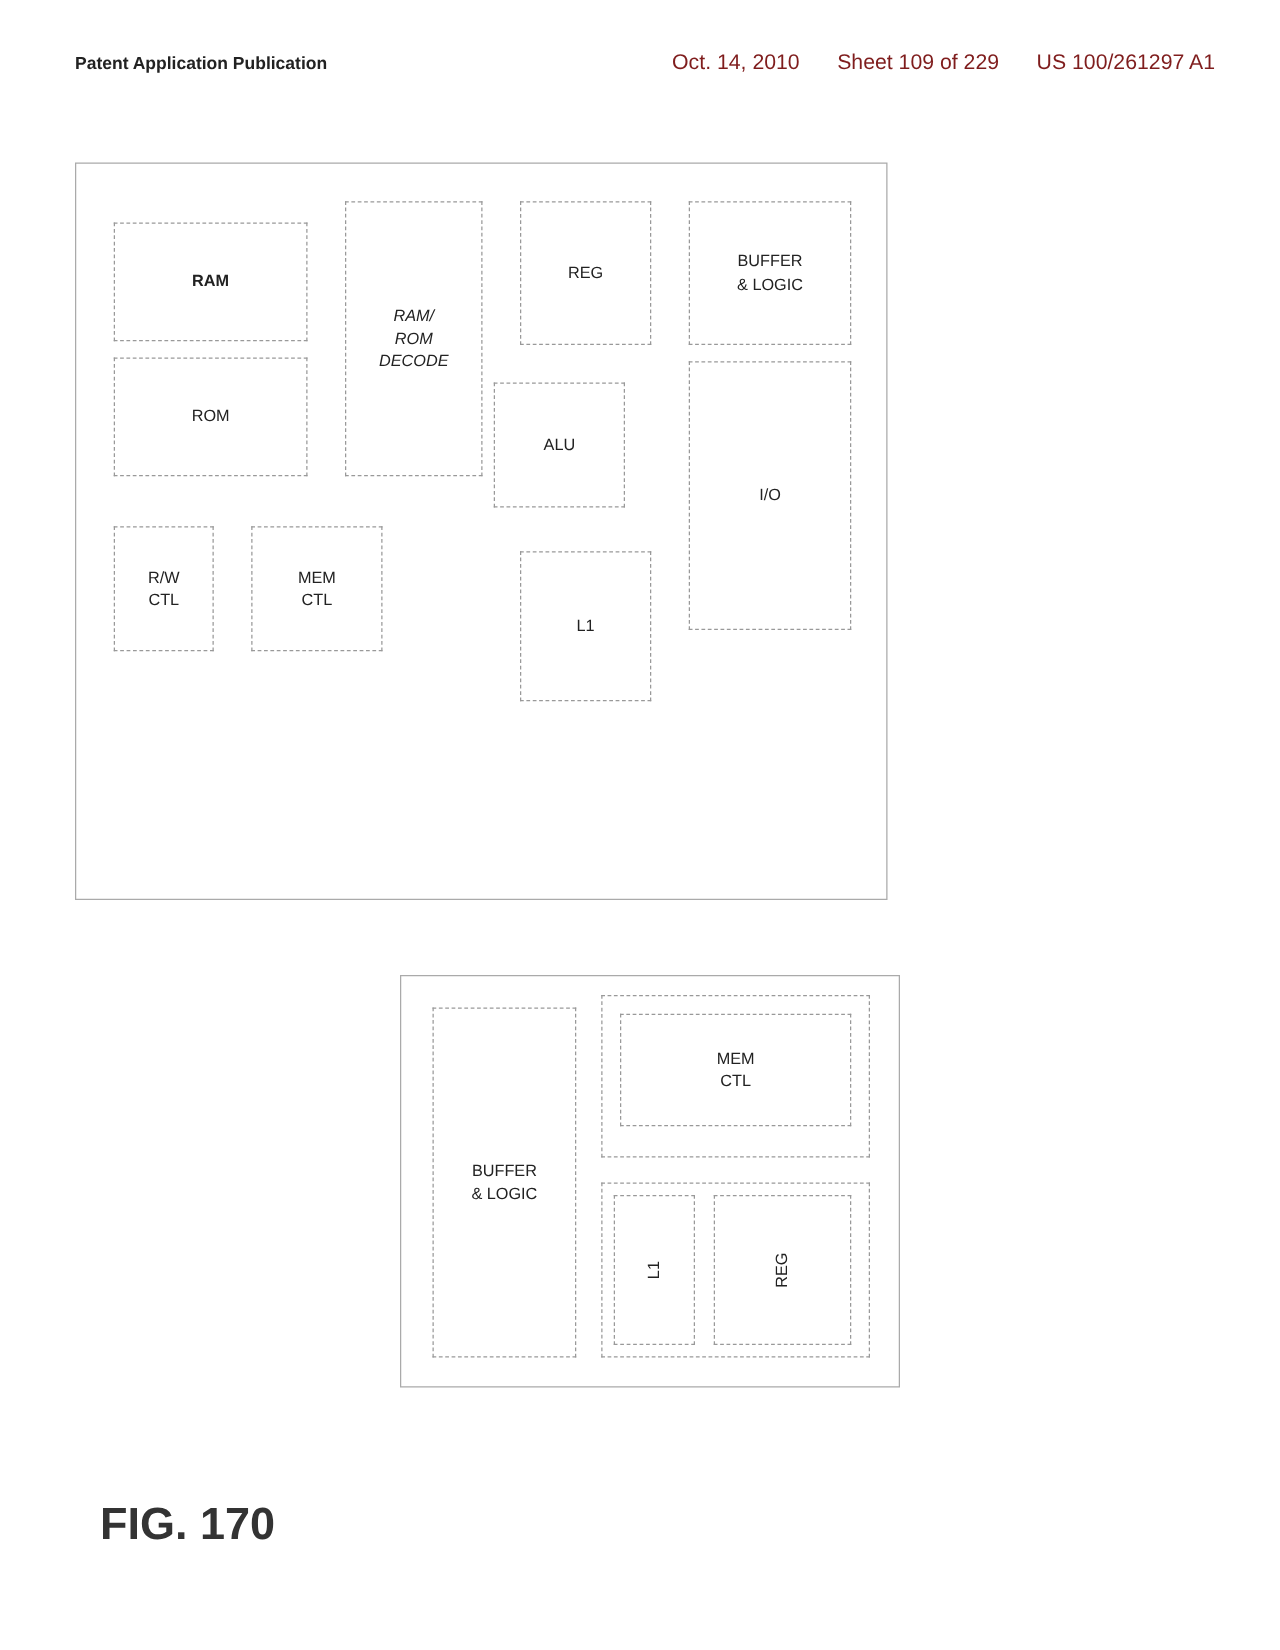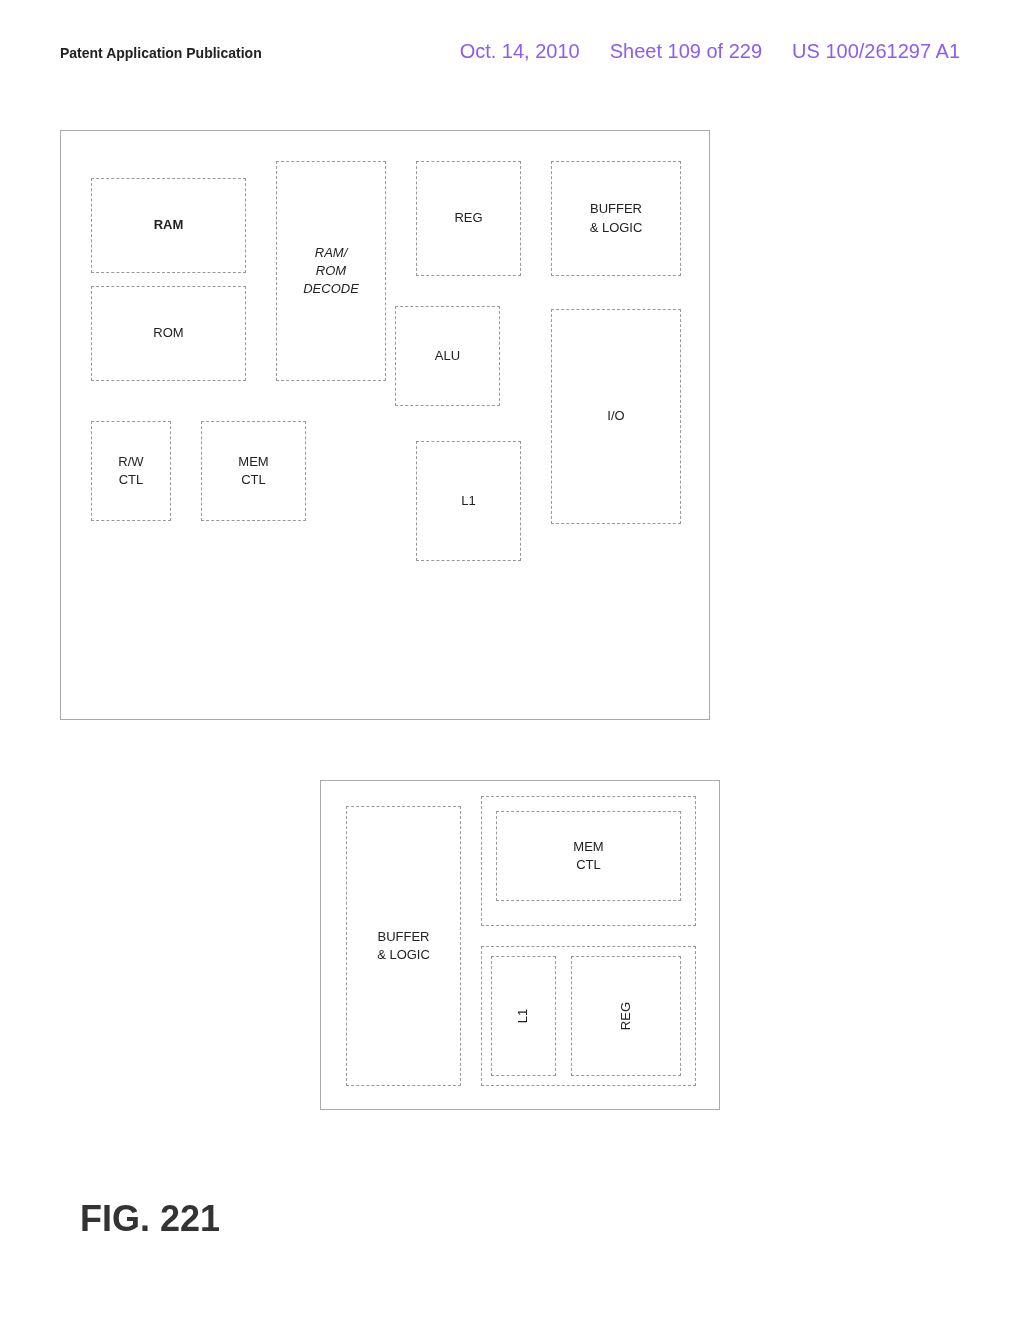--- a/index.html
+++ b/index.html
@@ -10,34 +10,34 @@
       font-family: Arial, Helvetica, sans-serif;
       position: relative;
       overflow: hidden;
     }
 
     
     .header {
       position: absolute;
       top: 40px;
       left: 60px;
-      right: 64px;
+      right: 52px;
       display: flex;
       justify-content: space-between;
       align-items: baseline;
       text-align: right;
     }
     .header-left {
       font-size: 14px;
       font-weight: bold;
       color: #222;
     }
     .header-right {
-      font-size: 20px;
-      color: #8b5cf6;
+      font-size: 17px;
+      color: #7f1d1d;
       display: flex;
       gap: 30px;
     }
 
     
     .diagram-outer {
       position: absolute;
       border: 1.5px solid #aaa;
       background: #fff;
     }
@@ -95,21 +95,21 @@
   <div class="block" style="left: 355px; top: 30px; width: 105px; height: 115px;">REG</div>
 
   <div class="block" style="left: 490px; top: 30px; width: 130px; height: 115px;">BUFFER<br>&amp; LOGIC</div>
 
   <div class="block" style="left: 30px; top: 290px; width: 80px; height: 100px;">R/W<br>CTL</div>
 
   <div class="block" style="left: 140px; top: 290px; width: 105px; height: 100px;">MEM<br>CTL</div>
 
   <div class="block" style="left: 334px; top: 175px; width: 105px; height: 100px;">ALU</div>
 
-  <div class="block" style="left: 490px; top: 178px; width: 130px; height: 215px; text-align: center;">I/O</div>
+  <div class="block" style="left: 490px; top: 158px; width: 130px; height: 215px; text-align: center;">I/O</div>
 
 
   <div class="block" style="left: 355px; top: 310px; width: 105px; height: 120px;">L1</div>
 
 </div>
 
 <div class="diagram-outer" style="top: 780px; left: 320px; width: 400px; height: 330px;">
 
   <div class="block" style="left: 25px; top: 25px; width: 115px; height: 280px;">BUFFER<br>&amp; LOGIC</div>
 
@@ -122,13 +122,13 @@
   <div class="block" style="left: 170px; top: 175px; width: 65px; height: 120px;">
     <span class="rotated">L1</span>
   </div>
 
   <div class="block" style="left: 250px; top: 175px; width: 110px; height: 120px;">
     <span class="rotated">REG</span>
   </div>
 
 </div>
 
-<div class="fig-label" style="bottom: 80px; left: 80px;">FIG. 221</div>
+<div class="fig-label" style="bottom: 80px; left: 80px;">FIG. 170</div>
 
 </body></html>

